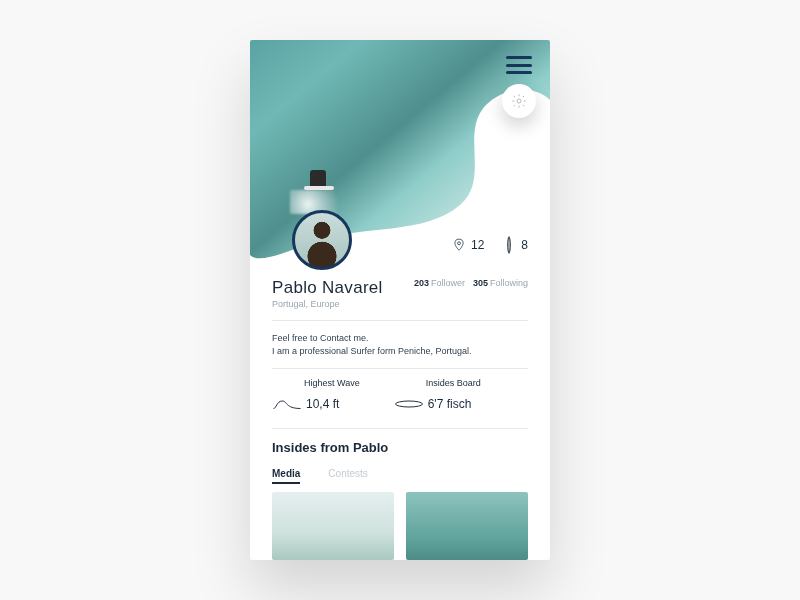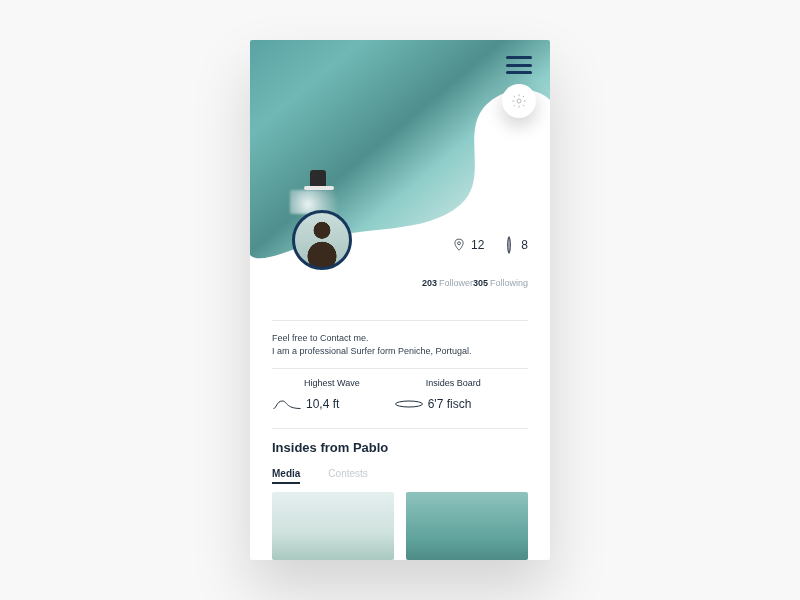--- a/index.html
+++ b/index.html
@@ -69,21 +69,21 @@
     position: absolute; top: 196px; right: 22px;
     display: flex; gap: 18px; align-items: center;
     font-size: 12px; color:#1b2a3a;
   }
   .stat { display:flex; align-items:center; gap:5px;justify-content:space-between; }
   .stat svg { width:14px; height:18px; stroke:#1b2a3a; fill:none; stroke-width:1.3; }
   
   .content { position:absolute; top: 238px; left:22px; right:22px; }
   .name { font-size: 17px; font-weight: 500; letter-spacing: .3px; }
   .loc  { font-size: 9px; color:#9aa5ad; margin-top:1px; }
-  .follow-row { position:absolute; top:238px; right:22px; font-size:9px; display:flex; }
+  .follow-row { position:absolute; top:238px; right:22px; font-size:9px; display:flex; gap:8px; }
   .follow-row .num { font-weight:600; color:#1b2a3a; }
   .follow-row .lbl { color:#9aa5ad; margin-left:2px; }
   .rule { position:absolute; left:22px; right:22px; height:1px; background:#e6e9eb; }
   .rule.r1 { top: 280px; }
   .rule.r2 { top: 328px; }
   .rule.r3 { top: 388px; }
   .bio {
     position:absolute; top: 292px; left:22px; right:22px;
     font-size: 9px; line-height: 1.45; color:#324251;
   }
@@ -149,20 +149,24 @@
     </div>
     <div class="stat">
       <svg viewBox="0 0 12 28">
         <path d="M6 1 C9 5 9 23 6 27 C3 23 3 5 6 1 Z"></path>
           <line x1="6" y1="3" x2="6" y2="25"></line>
       </svg>
       <span>8</span>
     </div>
   </div>
 
+  <div class="content">
+    <div class="name">Pablo Navarel</div>
+    <div class="loc">Portugal, Europe</div>
+  </div>
 
   <div class="follow-row">
     <div>
       <span class="num">203</span><span class="lbl">Follower</span>
     </div>
     <div>
       <span class="num">305</span><span class="lbl">Following</span>
     </div>
   </div>
 

